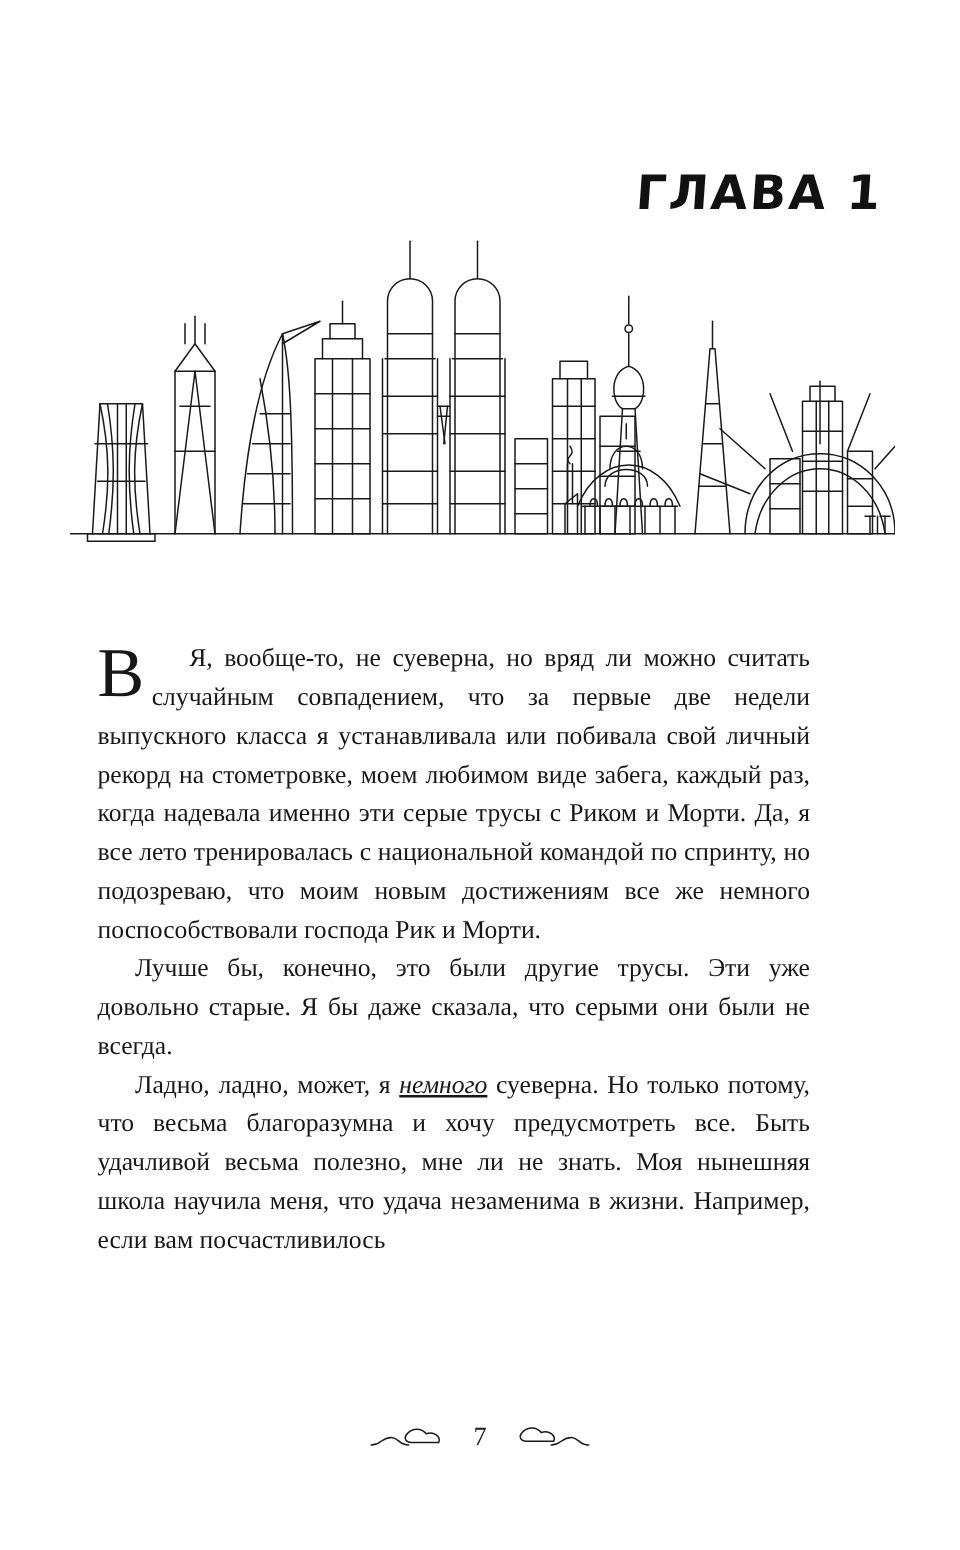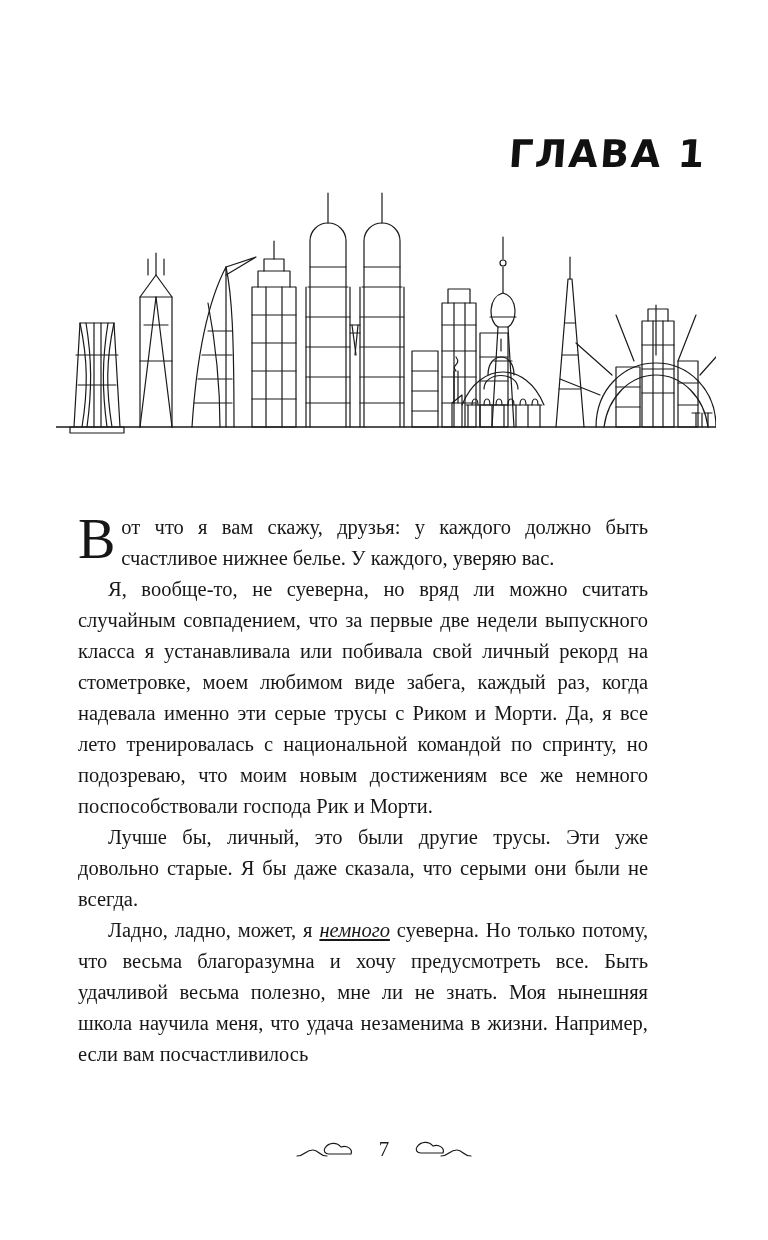--- a/index.html
+++ b/index.html
@@ -259,23 +259,23 @@
       </g>
 
       <g>
         <path d="M640 252 L640 238 M646 252 L646 238 M652 252 L652 238"></path>
         <path d="M636 238 L644 238 M648 238 L656 238"></path>
       </g>
     </svg>
   </div>
 
   <div class="body-text">
-    <p class="first"><span class="dropcap">В</span><span>от что я вам скажу, друзья: у каждого должно быть счастливое нижнее белье. У каждого, уверяю вас.</span></p>
+    <p class="first"><span class="dropcap">В</span></p>
     <p>Я, вообще-то, не суеверна, но вряд ли можно считать случайным совпадением, что за первые две недели выпускного класса я устанавливала или побивала свой личный рекорд на стометровке, моем любимом виде забега, каждый раз, когда надевала именно эти серые трусы с Риком и Морти. Да, я все лето тренировалась с национальной командой по спринту, но подозреваю, что моим новым достижениям все же немного поспособствовали господа Рик и Морти.</p>
-    <p>Лучше бы, личный, это были другие трусы. Эти уже довольно старые. Я бы даже сказала, что серыми они были не всегда.</p>
+    <p>Лучше бы, конечно, это были другие трусы. Эти уже довольно старые. Я бы даже сказала, что серыми они были не всегда.</p>
     <p>Ладно, ладно, может, я <em>немного</em> суеверна. Но только потому, что весьма благоразумна и хочу предусмотреть все. Быть удачливой весьма полезно, мне ли не знать. Моя нынешняя школа научила меня, что удача незаменима в жизни. Например, если вам посчастливилось</p>
   </div>
 
   <div class="folio">
     <span>
       <svg width="62" height="24" viewBox="0 0 62 24" fill="none" stroke="#1a1a1a" stroke-width="1.2" stroke-linecap="round">
         <path d="M2 18 C10 18 10 12 18 12 C24 12 24 18 32 18"></path>
         <path d="M30 10 C34 4 42 4 46 9 C52 7 58 11 56 16 L34 16 C30 16 28 13 30 10 Z"></path>
       </svg>
     </span>

